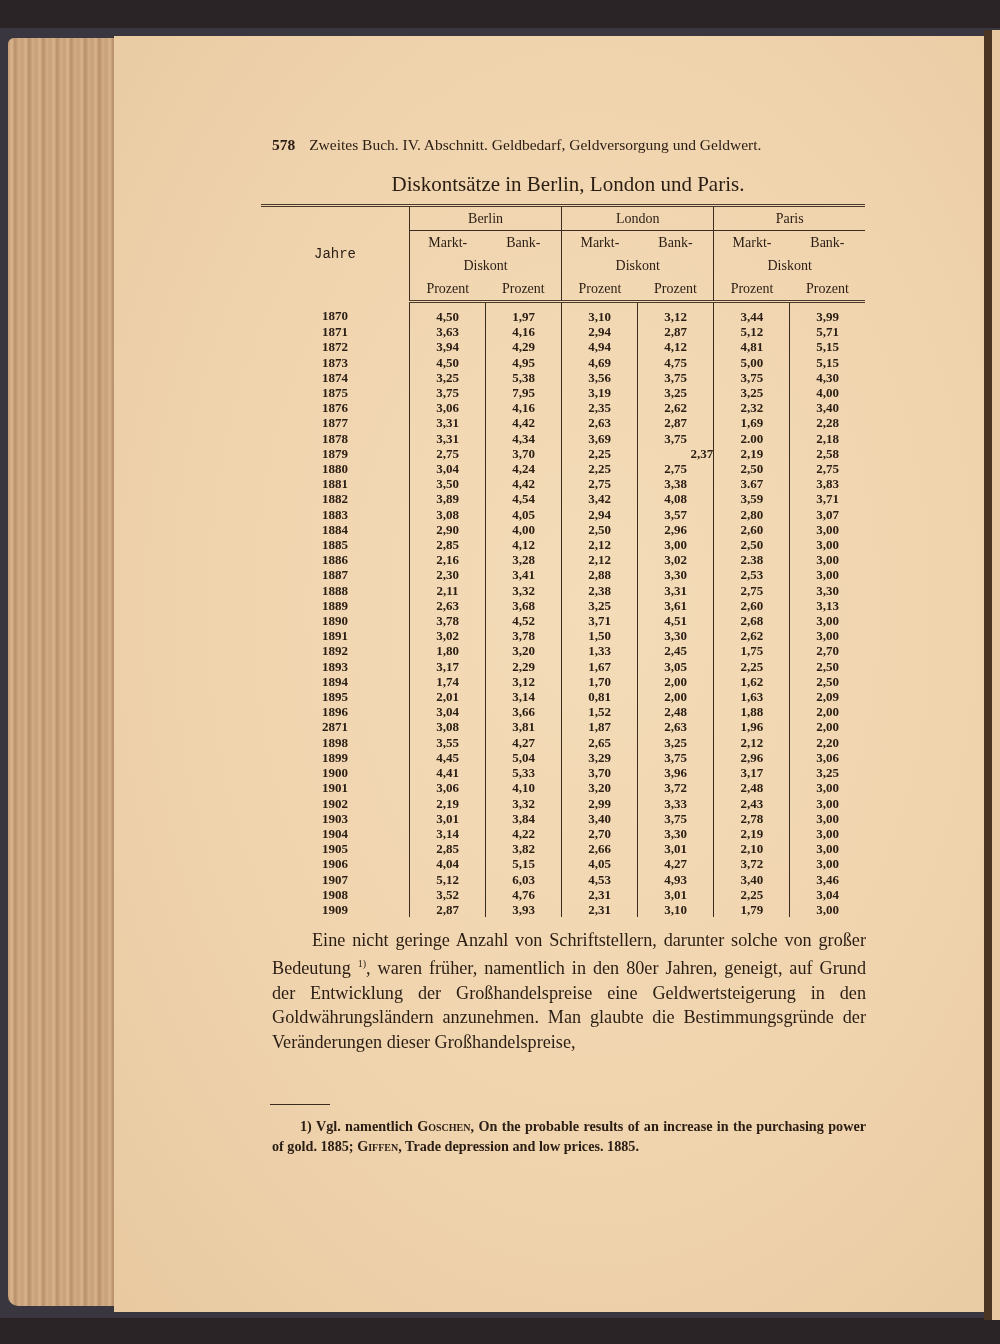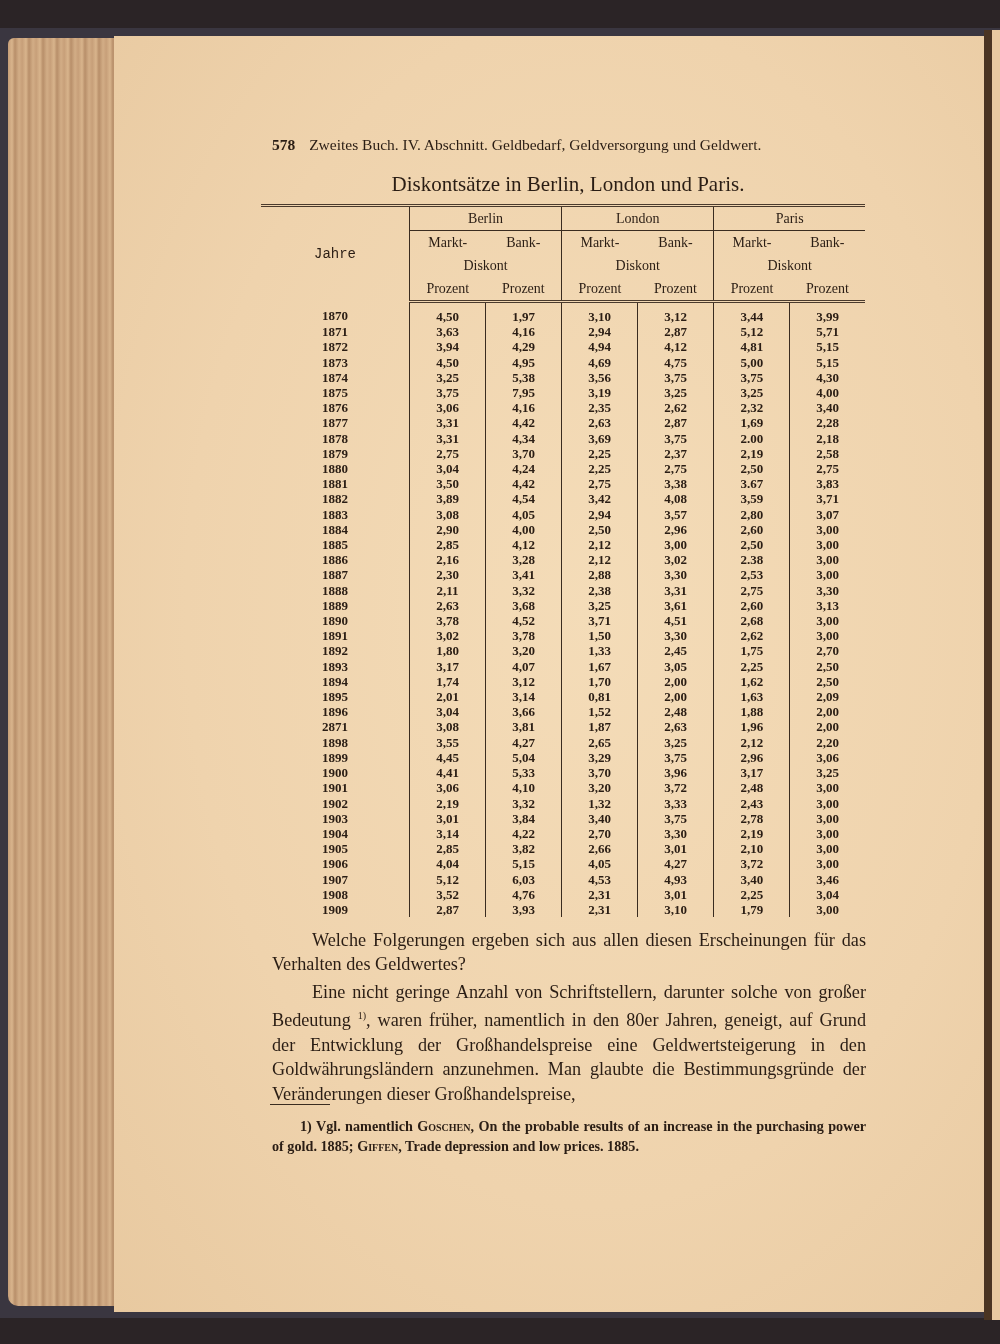--- a/index.html
+++ b/index.html
@@ -203,21 +203,21 @@
         <td class="vl">3,69</td>
         <td style="border-left: 1px solid rgb(58, 44, 32);">3,75</td>
         <td class="vl">2.00</td>
         <td style="border-left: 1px solid rgb(58, 44, 32);">2,18</td>
       </tr>
       <tr>
         <td>1879</td>
         <td class="vl">2,75</td>
         <td style="border-left: 1px solid rgb(58, 44, 32);">3,70</td>
         <td class="vl">2,25</td>
-        <td style="border-left: 1px solid rgb(58, 44, 32);">2,37</td>
+        <td style="border-left: 1px solid rgb(58, 44, 32); text-align: right;">2,37</td>
         <td class="vl">2,19</td>
         <td style="border-left: 1px solid rgb(58, 44, 32);">2,58</td>
       </tr>
       <tr>
         <td>1880</td>
         <td class="vl">3,04</td>
         <td style="border-left: 1px solid rgb(58, 44, 32);">4,24</td>
         <td class="vl">2,25</td>
         <td style="border-left: 1px solid rgb(58, 44, 32);">2,75</td>
         <td class="vl">2,50</td>
@@ -327,21 +327,21 @@
         <td class="vl">1,80</td>
         <td style="border-left: 1px solid rgb(58, 44, 32);">3,20</td>
         <td class="vl">1,33</td>
         <td style="border-left: 1px solid rgb(58, 44, 32);">2,45</td>
         <td class="vl">1,75</td>
         <td style="border-left: 1px solid rgb(58, 44, 32);">2,70</td>
       </tr>
       <tr>
         <td>1893</td>
         <td class="vl">3,17</td>
-        <td style="border-left: 1px solid rgb(58, 44, 32);">4,07</td>
+        <td style="border-left: 1px solid rgb(58, 44, 32);">2,29</td>
         <td class="vl">1,67</td>
         <td style="border-left: 1px solid rgb(58, 44, 32);">3,05</td>
         <td class="vl">2,25</td>
         <td style="border-left: 1px solid rgb(58, 44, 32);">2,50</td>
       </tr>
       <tr>
         <td>1894</td>
         <td class="vl">1,74</td>
         <td style="border-left: 1px solid rgb(58, 44, 32);">3,12</td>
         <td class="vl">1,70</td>
@@ -409,21 +409,21 @@
         <td style="border-left: 1px solid rgb(58, 44, 32);">4,10</td>
         <td class="vl">3,20</td>
         <td style="border-left: 1px solid rgb(58, 44, 32);">3,72</td>
         <td class="vl">2,48</td>
         <td style="border-left: 1px solid rgb(58, 44, 32);">3,00</td>
       </tr>
       <tr>
         <td>1902</td>
         <td class="vl">2,19</td>
         <td style="border-left: 1px solid rgb(58, 44, 32);">3,32</td>
-        <td class="vl">1,32</td>
+        <td class="vl">2,99</td>
         <td style="border-left: 1px solid rgb(58, 44, 32);">3,33</td>
         <td class="vl">2,43</td>
         <td style="border-left: 1px solid rgb(58, 44, 32);">3,00</td>
       </tr>
       <tr>
         <td>1903</td>
         <td class="vl">3,01</td>
         <td style="border-left: 1px solid rgb(58, 44, 32);">3,84</td>
         <td class="vl">3,40</td>
         <td style="border-left: 1px solid rgb(58, 44, 32);">3,75</td>
@@ -481,21 +481,20 @@
         <td style="border-left: 1px solid rgb(58, 44, 32);">3,93</td>
         <td class="vl">2,31</td>
         <td style="border-left: 1px solid rgb(58, 44, 32);">3,10</td>
         <td class="vl">1,79</td>
         <td style="border-left: 1px solid rgb(58, 44, 32);">3,00</td>
       </tr>
     </tbody>
 </table>
 
 <div class="body-text">
-  <p>Welche Folgerungen ergeben sich aus allen diesen Erscheinungen für das Verhalten des Geldwertes?</p>
   <p><span>Eine nicht geringe Anzahl von Schriftstellern, darunter solche von großer Bedeutung</span> <sup>1)</sup><span>, waren früher, namentlich in den 80er Jahren, geneigt, auf Grund der Entwicklung der Großhandelspreise eine Geldwertsteigerung in den Goldwährungsländern anzunehmen. Man glaubte die Bestimmungsgründe der Veränderungen dieser Großhandelspreise,</span></p>
 </div>
 
 <div class="fn-rule"></div>
 <div class="footnote">
   <span class="ind">1)</span>
   <span>Vgl. namentlich</span>
   <span class="sc">Goschen</span><span>, On the probable results of an increase in the purchasing power of gold. 1885;</span>
   <span class="sc">Giffen</span><span>, Trade depression and low prices. 1885.</span>
 </div>

